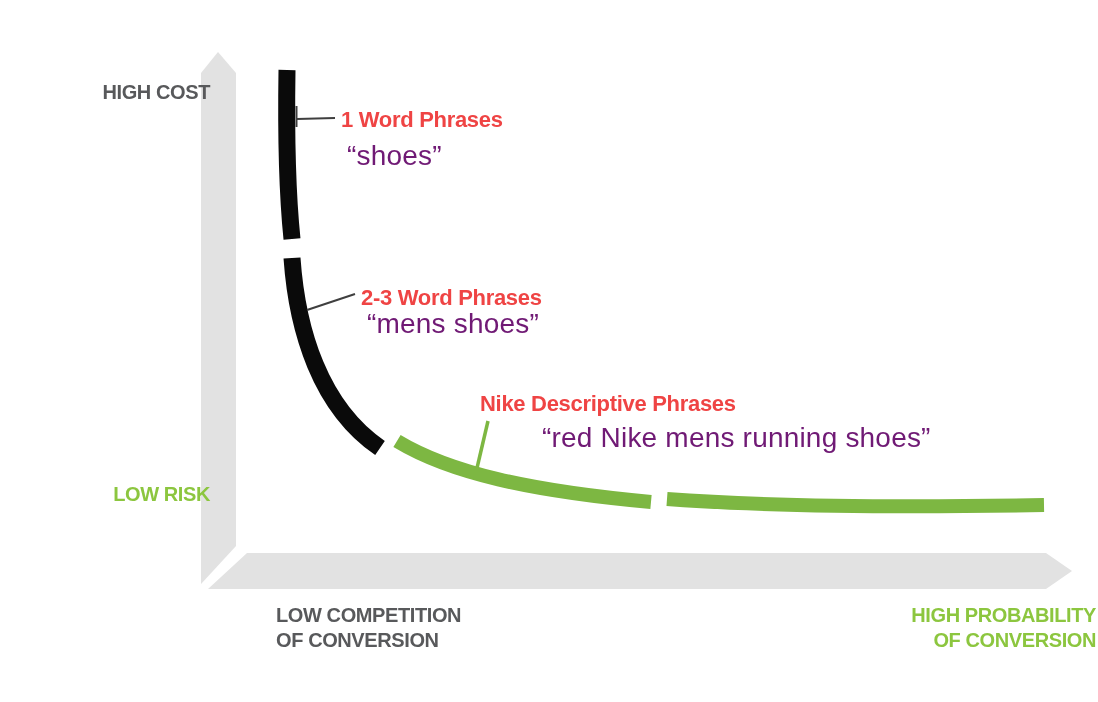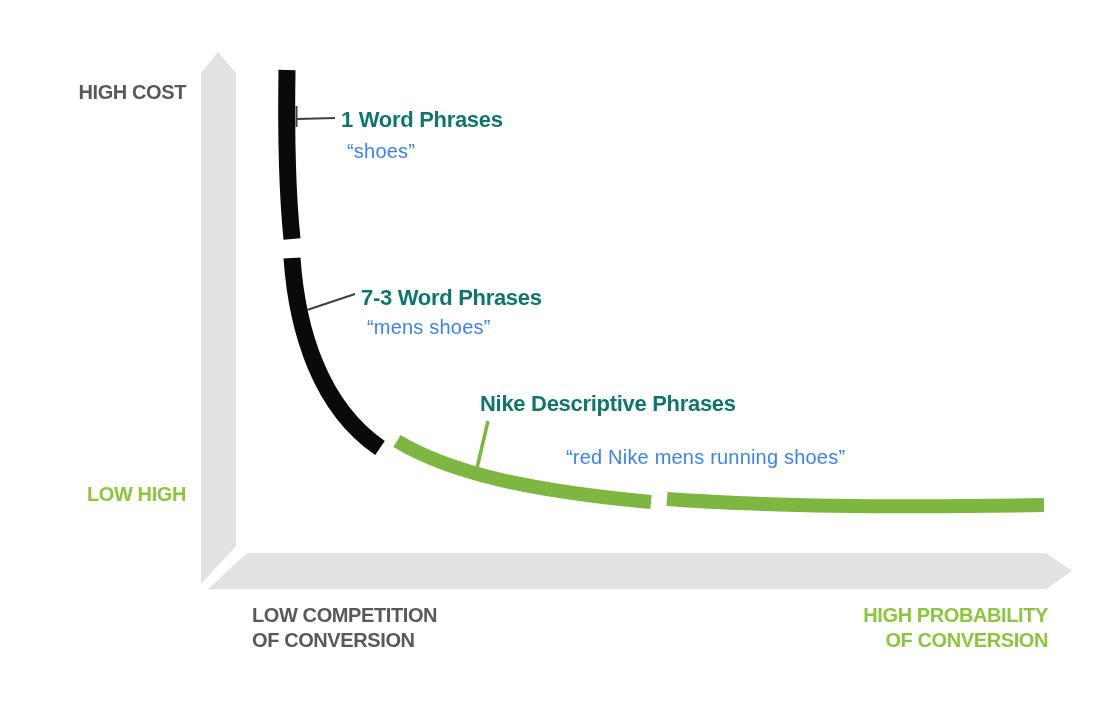--- a/index.html
+++ b/index.html
@@ -12,33 +12,34 @@
     font-family: "Liberation Sans", sans-serif;
   }
   .stage svg { position: absolute; left: 0; top: 0; }
   .label { position: absolute; white-space: nowrap; }
   .axis-label {
     font-size: 20px;
     font-weight: bold;
     letter-spacing: -0.4px;
     line-height: 25px;
     color: #58595B;
+    padding-left: 24px;
   }
   .axis-label.green { color: #8CC63F; }
   .ta-right { text-align: right; }
   .ann-title {
     font-size: 22px;
     font-weight: bold;
     letter-spacing: -0.3px;
-    color: #0f766e;
+    color: #ef4444;
   }
   .ann-example {
-    font-size: 20px;
+    font-size: 28px;
     letter-spacing: 0.2px;
-    color: #3b82f6;
+    color: #701a75;
   }
 </style>
 </head>
 <body>
 
 <div class="stage">
 
   <svg width="1098" height="702" viewBox="0 0 1098 702">
 
     <polygon points="201,73 218,52 236,73 236,546 201,584" fill="#E2E2E2"></polygon>
@@ -59,35 +60,35 @@
     <line x1="307" y1="310" x2="355" y2="294" stroke-width="2" stroke="#3F3F3F"></line>
 
     <line x1="488" y1="421" x2="477" y2="468" stroke-width="3.5" stroke="#7DB742"></line>
   </svg>
 
   <div class="label axis-label ta-right" style="left:0; top:80px; width:186px;">
     <div>HIGH COST</div>
   </div>
 
   <div class="label axis-label green ta-right" style="left:0; top:482px; width:186px;">
-    <div>LOW HIGH</div>
+    <div>LOW RISK</div>
   </div>
 
   <div class="label axis-label" style="left:252px; top:603px;">
     <div>LOW COMPETITION</div>
     <div>OF CONVERSION</div>
   </div>
 
-  <div class="label axis-label green ta-right" style="left:748px; top:603px; width:300px;">
+  <div class="label axis-label green ta-right" style="left:772px; top:603px; width:300px;">
     <div>HIGH PROBABILITY</div>
     <div>OF CONVERSION</div>
   </div>
 
   <div class="label ann-title" style="left:341px; top:107px;">1 Word Phrases</div>
   <div class="label ann-example" style="left:347px; top:140px;">“shoes”</div>
 
-  <div class="label ann-title" style="left:361px; top:285px;">7-3 Word Phrases</div>
-  <div class="label ann-example" style="left:367px; top:316px;">“mens shoes”</div>
+  <div class="label ann-title" style="left:361px; top:285px;">2-3 Word Phrases</div>
+  <div class="label ann-example" style="left:367px; top:308px;">“mens shoes”</div>
 
   <div class="label ann-title" style="left:480px; top:391px;">Nike Descriptive Phrases</div>
-  <div class="label ann-example" style="left:542px; top:446px;margin-left:24px;">“red Nike mens running shoes”</div>
+  <div class="label ann-example" style="left:542px; top:422px;">“red Nike mens running shoes”</div>
 
 </div>
 
 </body></html>

